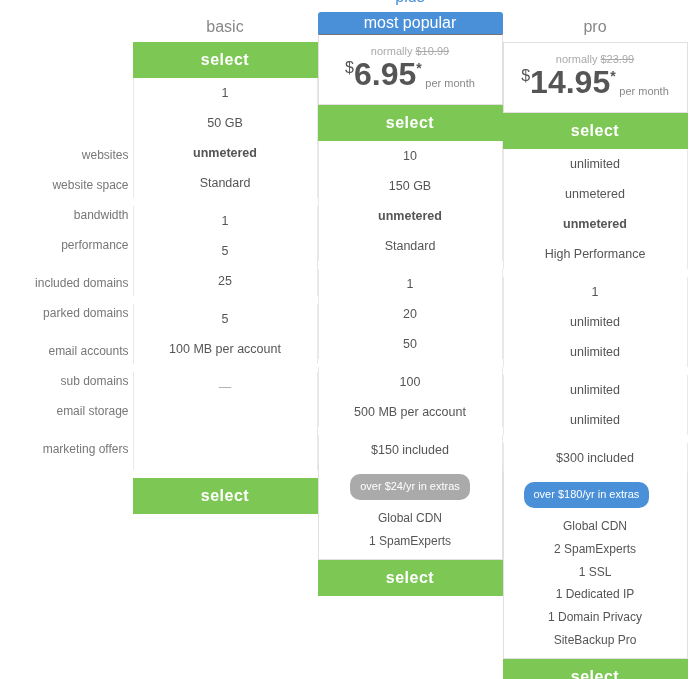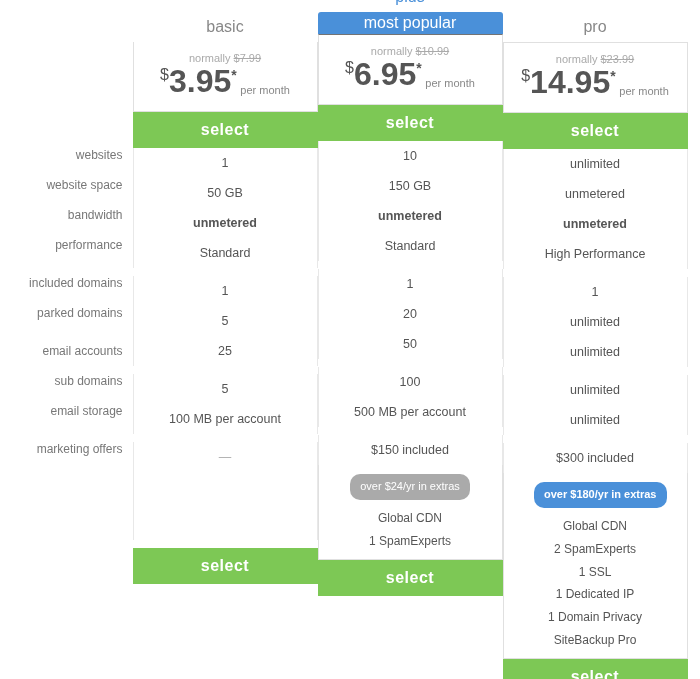--- a/index.html
+++ b/index.html
@@ -32,21 +32,21 @@
       width: 120px;
       flex-shrink: 0;
       padding-top: 130px;
     }
 
     .label-row {
       height: 30px;
       display: flex;
       align-items: center;
       justify-content: flex-end;
-      padding-right: 10px;
+      padding-right: 4px;
       color: #777;
       font-size: 12px;
     }
 
     .label-row.section-gap {
       margin-top: 8px;
     }
 
     
     .plan-col {
@@ -225,27 +225,20 @@
       <div class="label-row section-gap">included domains</div>
       <div class="label-row">parked domains</div>
       <div class="label-row section-gap">email accounts</div>
       <div class="label-row">sub domains</div>
       <div class="label-row">email storage</div>
       <div class="label-row section-gap">marketing offers</div>
     </div>
 
     <div class="plan-col basic-col">
       <div class="plan-name">basic</div>
-      <div class="price-box">
-        <div class="normally">normally <s>$7.99</s></div>
-        <div>
-          <span class="price-main"><sup>$</sup><span></span>3.95<span class="asterisk">*</span></span>
-          <span class="per-month">per month</span>
-        </div>
-      </div>
       <button class="select-btn">select</button>
 
       <div class="data-cell">1</div>
       <div class="data-cell">50 GB</div>
       <div class="data-cell bold-val">unmetered</div>
       <div class="data-cell">Standard</div>
       <div class="data-cell section-gap">1</div>
       <div class="data-cell">5</div>
       <div class="data-cell">25</div>
       <div class="data-cell section-gap">5</div>
@@ -311,21 +304,21 @@
       <div class="data-cell bold-val">unmetered</div>
       <div class="data-cell">High Performance</div>
       <div class="data-cell section-gap">1</div>
       <div class="data-cell">unlimited</div>
       <div class="data-cell">unlimited</div>
       <div class="data-cell section-gap">unlimited</div>
       <div class="data-cell">unlimited</div>
       <div class="data-cell section-gap">$300 included</div>
 
       <div class="extras-section">
-        <div style="text-align:right; margin-bottom:4px;font-weight:bold;">
+        <div style="text-align:left; margin-bottom:4px;">
           <span class="extras-badge blue">over $180/yr in extras</span>
         </div>
         <div style="text-align:center; line-height:1.9;">
           <div>Global CDN</div>
           <div>2 SpamExperts</div>
           <div>1 SSL</div>
           <div>1 Dedicated IP</div>
           <div>1 Domain Privacy</div>
           <div>SiteBackup Pro</div>
         </div>

